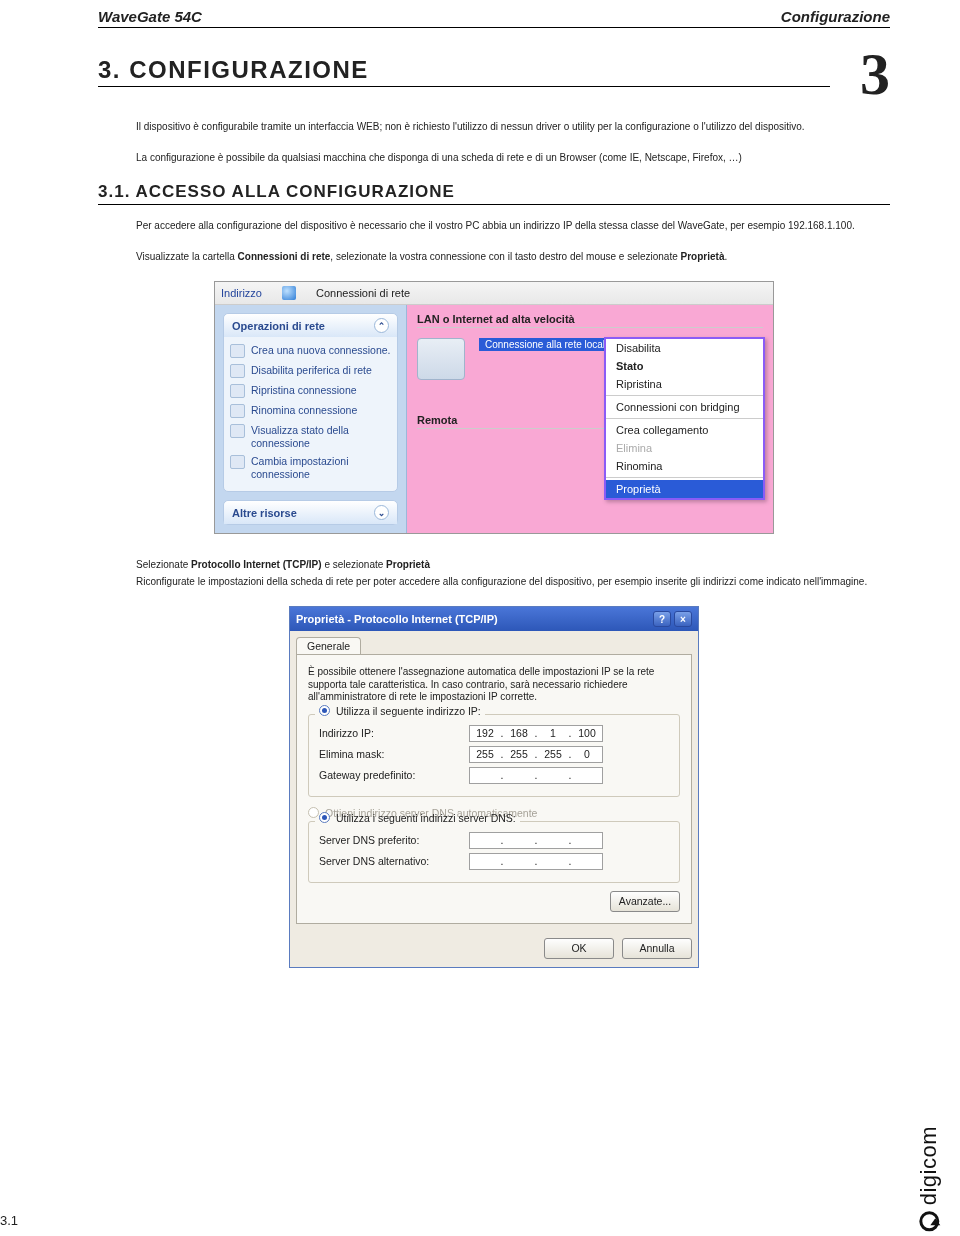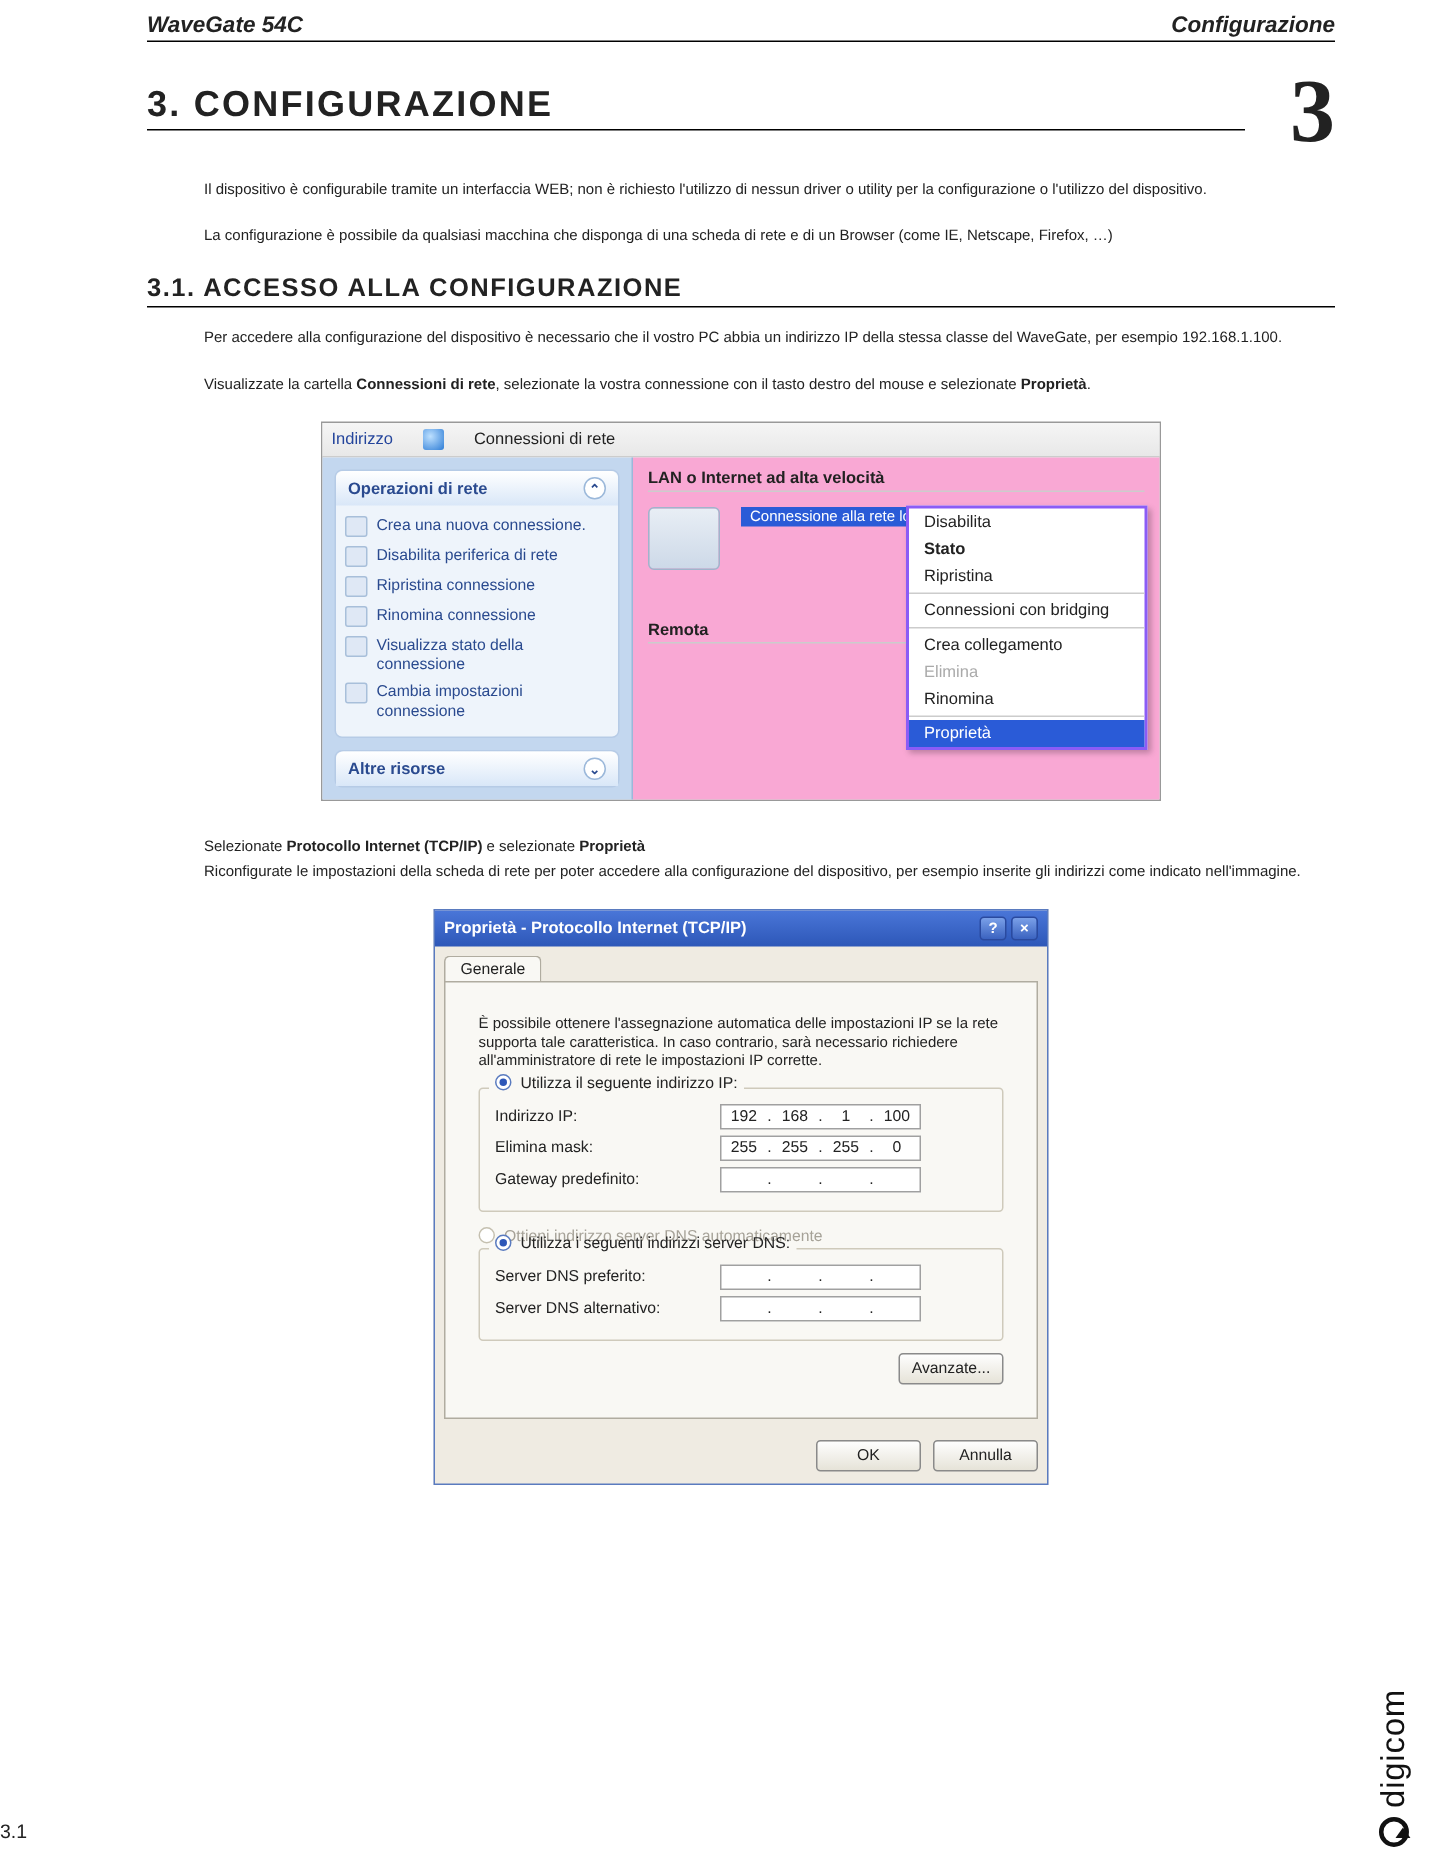--- a/index.html
+++ b/index.html
@@ -78,21 +78,21 @@
     gap: 20px;
   }
   .addr-icon {
     width: 14px; height: 14px;
     background: radial-gradient(circle at 35% 35%, #bde0ff, #2e7dd6);
     border-radius: 2px;
     display: inline-block;
   }
   .shot1-body { display: flex; }
   .shot1-side {
-    width: 207px;
+    width: 192px;
     background: #c3d7ef;
     border-right: 1px solid #9bb8da;
     padding: 0;
   }
   .side-panel {
     margin: 8px;
     background: #eef4fb;
     border: 1px solid #b6cbe6;
     border-radius: 5px;
   }
@@ -222,21 +222,21 @@
     border: 1px solid #b0aca0;
     border-bottom: none;
     border-radius: 4px 4px 0 0;
     padding: 2px 10px;
     font-size: 10.5px;
   }
   .tab-panel {
     margin: 0 6px 6px 6px;
     background: #f9f8f4;
     border: 1px solid #b0aca0;
-    padding: 22px;
+    padding: 11px;
   }
   .desc {
     font-size: 10px;
     line-height: 1.25;
     margin-bottom: 10px;
   }
   .radio-row {
     display: flex; align-items: center; gap: 6px;
     font-size: 10.5px;
     padding: 2px 0;

